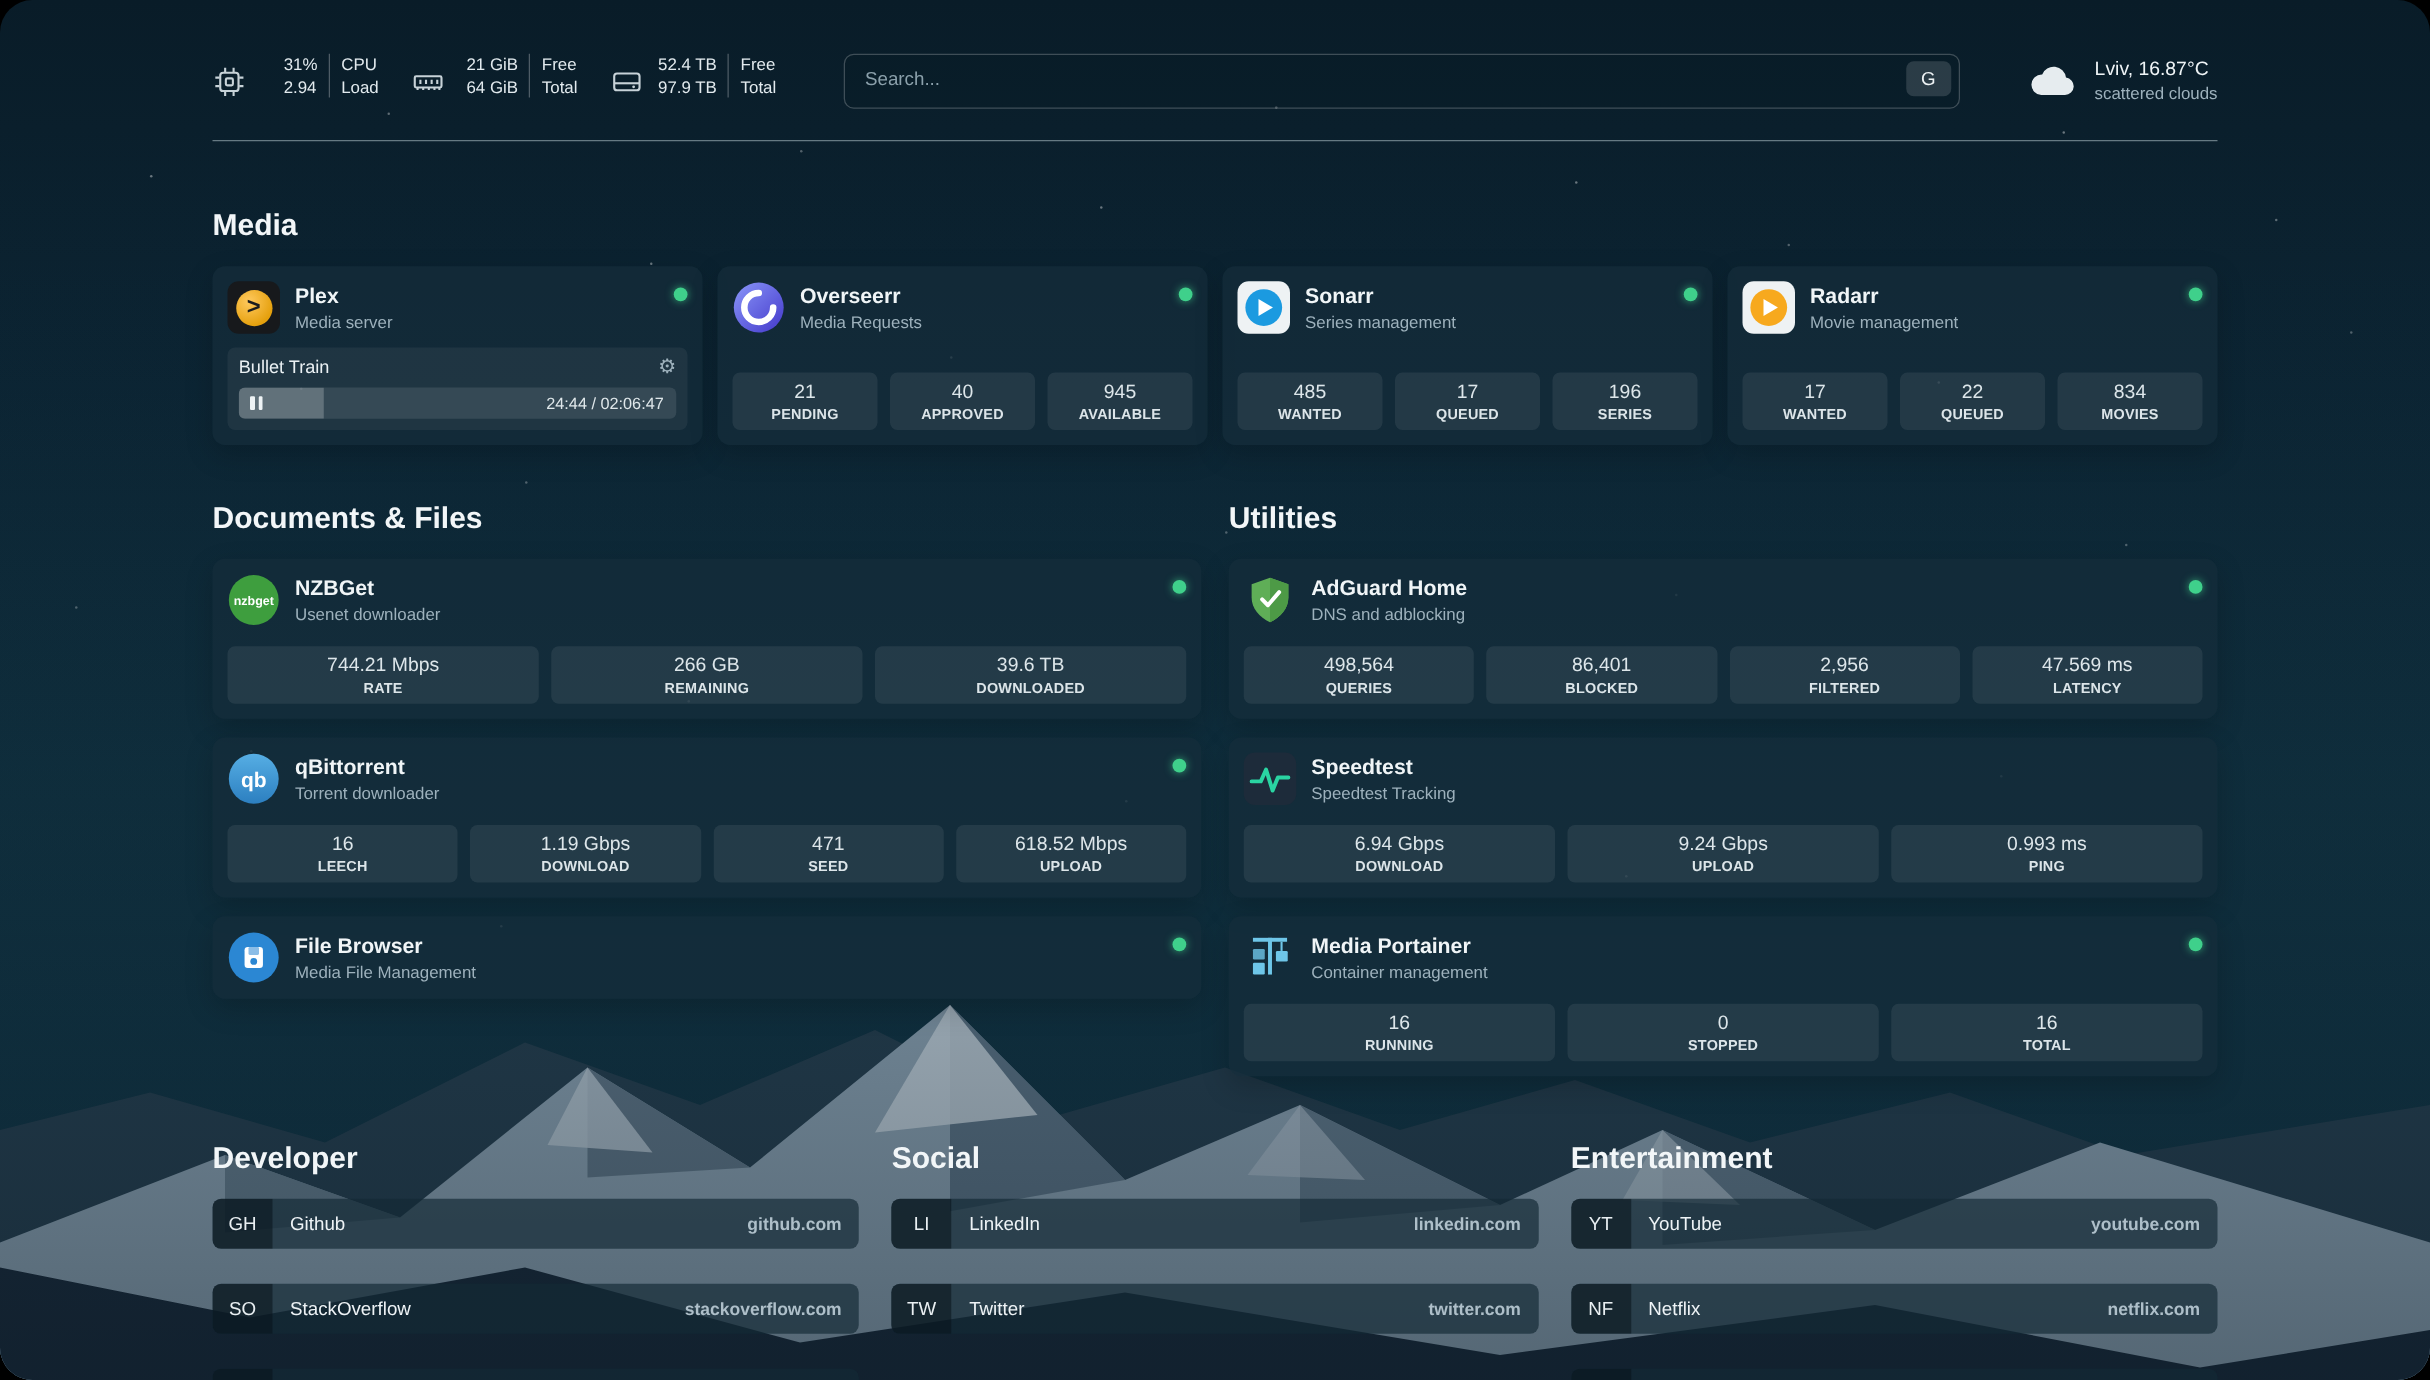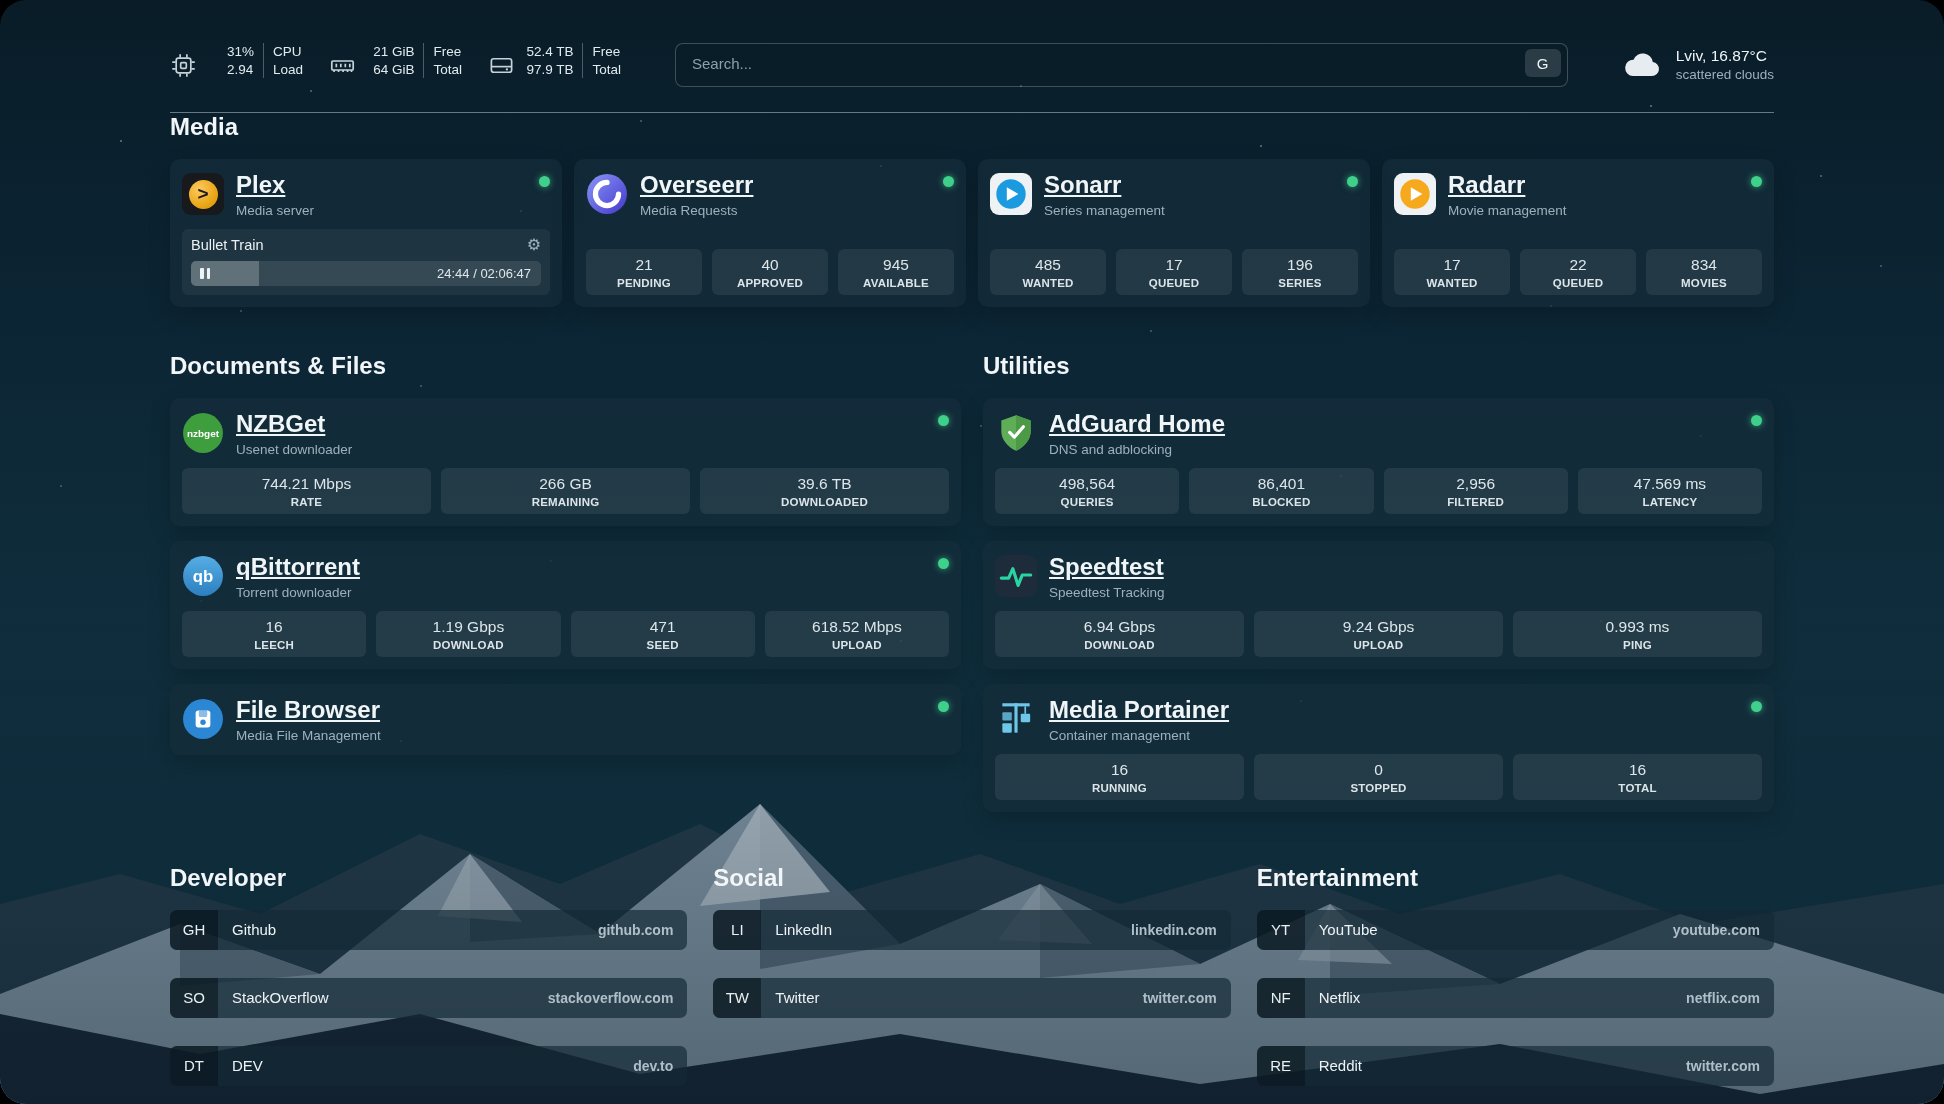--- a/index.html
+++ b/index.html
@@ -39,34 +39,34 @@
   .g-btn{width:36px;height:28px;border-radius:6px;background:rgba(255,255,255,.14);color:#eef3f5;font-size:15px;
     display:flex;align-items:center;justify-content:center;cursor:pointer;}
   .weather{display:flex;align-items:center;gap:12px;}
   .weather svg{width:42px;height:30px;display:block;}
   .w-loc{font-size:15.5px;color:#eff4f6;line-height:1.3;}
   .w-cond{font-size:13.5px;color:#9db1bc;line-height:1.3;}
   .rule{margin-top:16px;border-top:1px solid rgba(215,232,238,.45);}
 
   
   .sec-title{font-size:24px;font-weight:700;color:#f2f6f8;margin:0 0 18px;}
-  .media-title{}
+  .media-title{margin-top:54px;}
   .media-grid{display:grid;grid-template-columns:repeat(4,1fr);gap:12px;}
   .two-col{display:grid;grid-template-columns:1fr 1fr;gap:22px;margin-top:45px;}
   .col-cards{display:flex;flex-direction:column;gap:15px;}
 
   
   .card{background:rgba(21,45,58,.72);border-radius:10px;padding:12px;display:flex;flex-direction:column;gap:11px;
     box-shadow:0 8px 22px rgba(0,0,0,.18);}
   .card.h-media{min-height:110px;}
   .card.h-std{min-height:104px;}
   .card.slim{min-height:40px;justify-content:center;}
   .sv-head{display:flex;align-items:center;gap:12px;cursor:pointer;}
   .sv-meta{display:flex;flex-direction:column;}
-  .sv-name{font-size:24px;font-weight:600;color:#f0f5f7;line-height:1.2;text-decoration:underline;}
+  .sv-name{font-size:17px;font-weight:600;color:#f0f5f7;line-height:1.2;}
   .sv-sub{font-size:13.5px;color:#9db1bc;margin-top:3px;}
   .dot{width:11px;height:11px;border-radius:50%;background:#3fd08b;box-shadow:0 0 7px rgba(63,208,139,.75);
     margin-left:auto;align-self:flex-start;margin-top:5px;flex:none;}
   .icon40{width:42px;height:42px;border-radius:9px;flex:none;display:flex;align-items:center;justify-content:center;overflow:hidden;}
   .icon40 svg{width:42px;height:42px;display:block;}
   .i-dark{background:#17191c;}
   .i-white{background:#eef2f4;}
   .stats{display:flex;gap:10px;margin-top:auto;}
   .stat{flex:1;background:rgba(255,255,255,.075);border-radius:6px;text-align:center;padding:7px 4px 6px;}
   .stat-v{font-size:15.5px;color:#dde6ea;}

